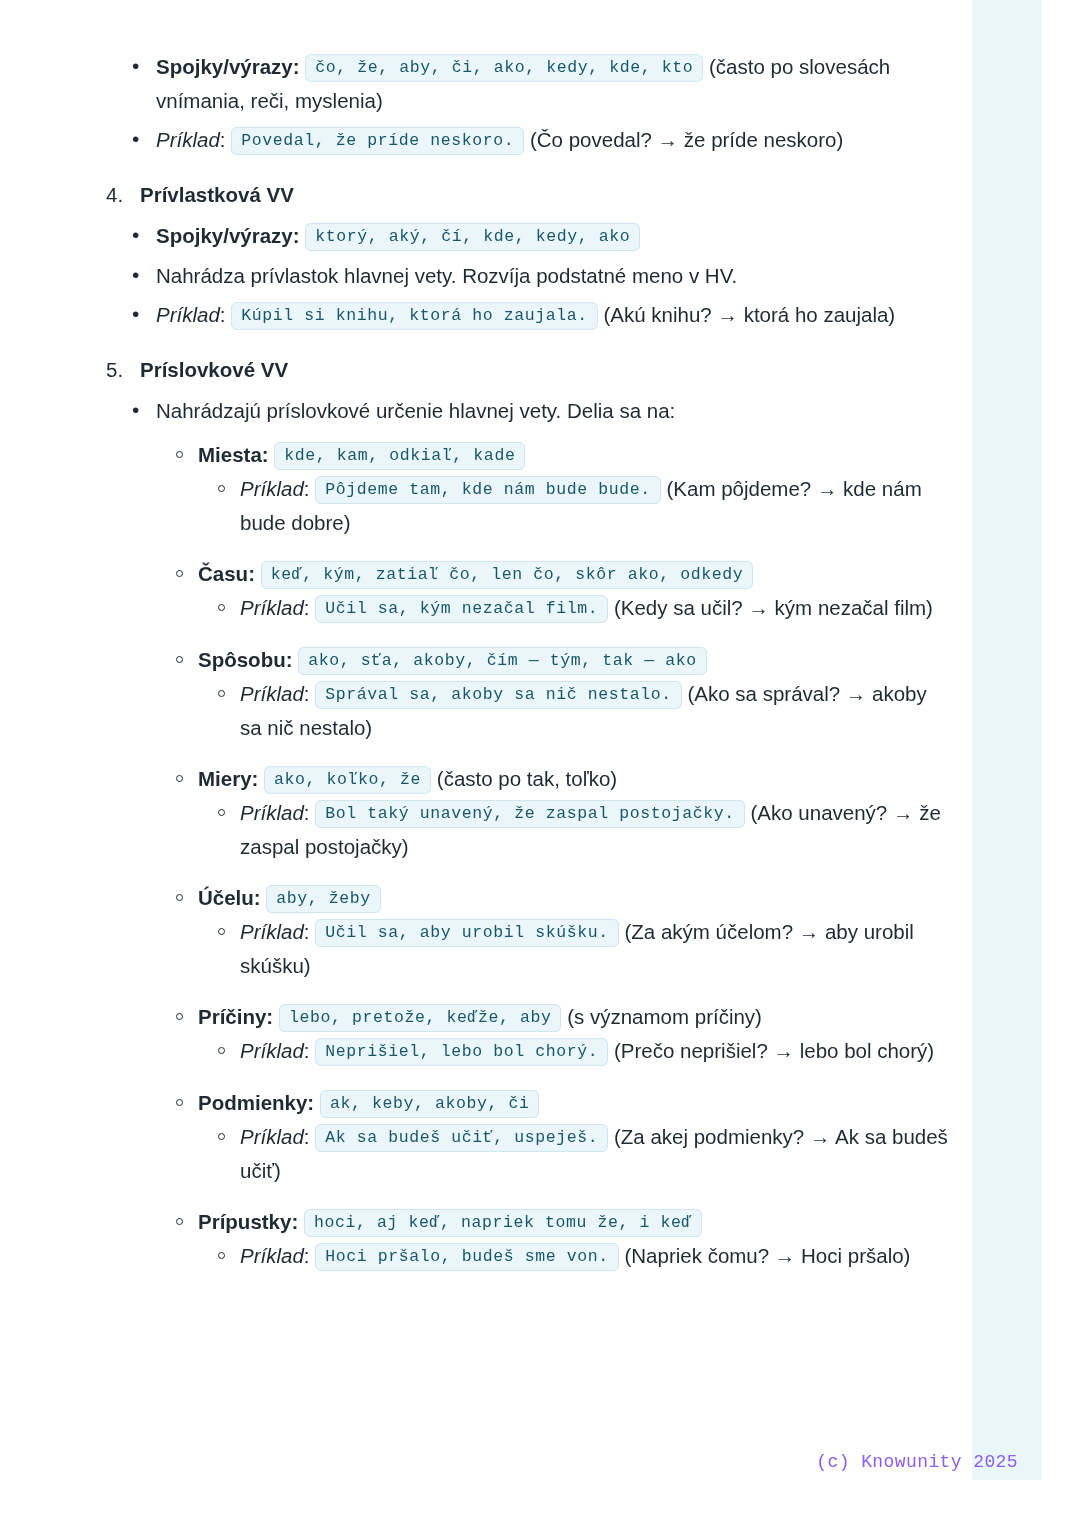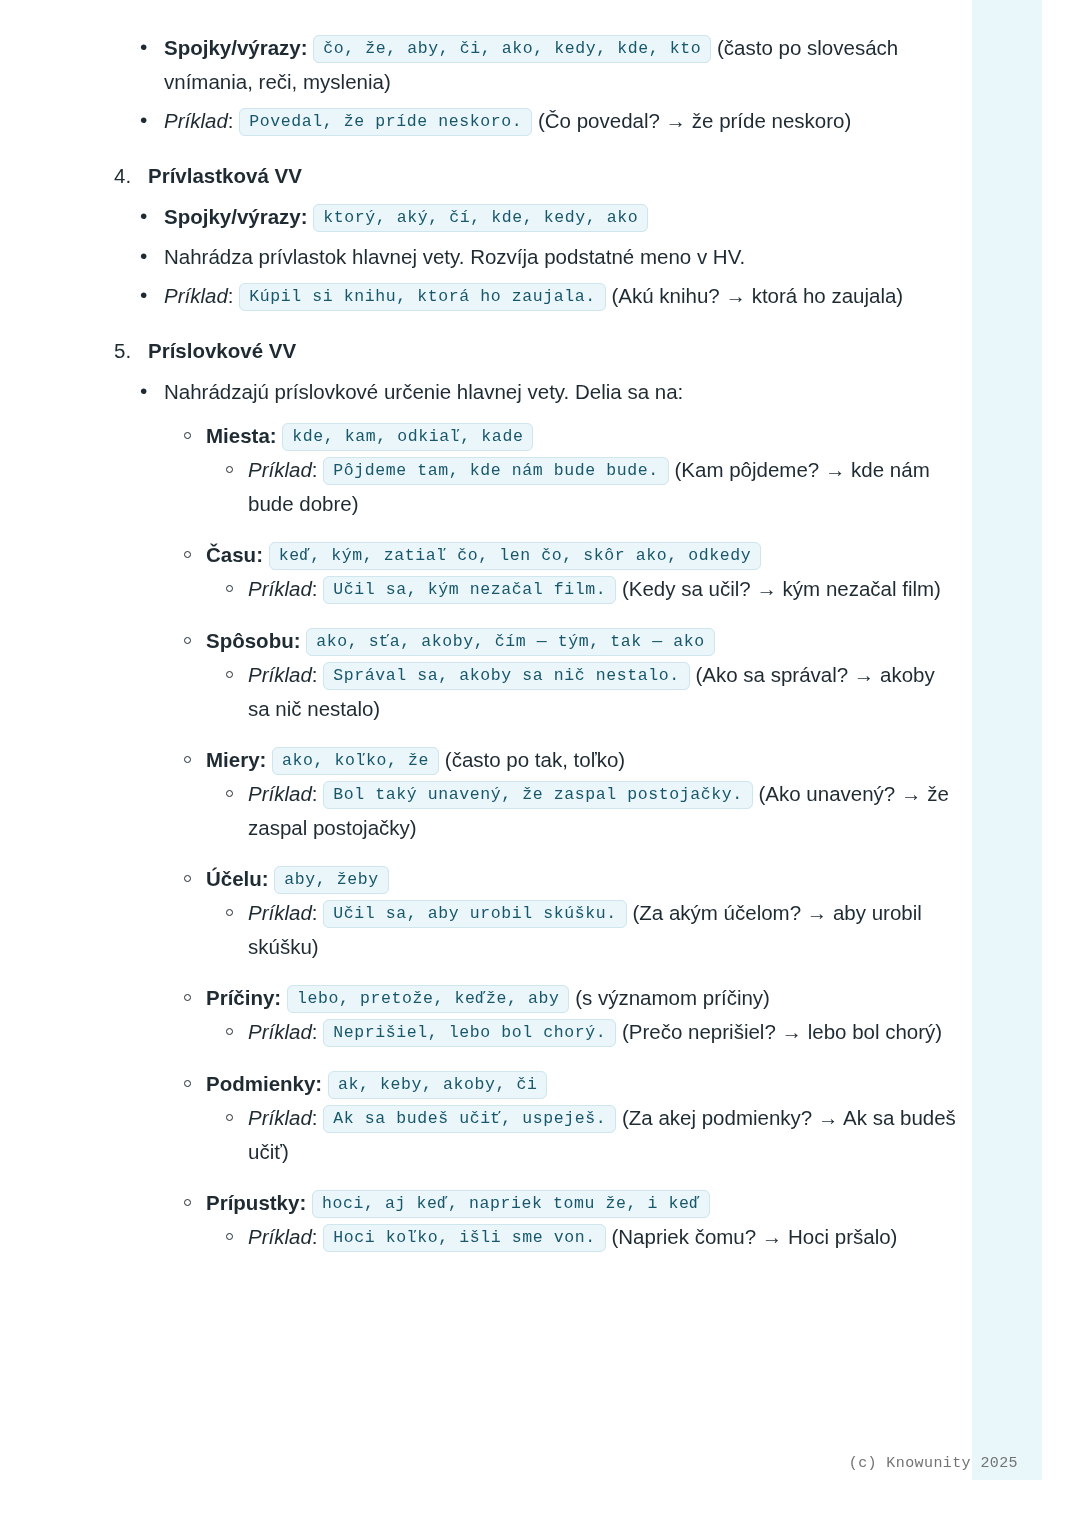--- a/index.html
+++ b/index.html
@@ -30,23 +30,23 @@
     top: 0;
     right: 0;
     width: 38px;
     height: 1480px;
     background: #ffffff;
   }
 
   .page {
     position: absolute;
     top: 0;
-    left: 16px;
+    left: 8px;
     width: 980px;
-    padding: 31px 40px 0 96px;
+    padding: 50px 40px 0 96px;
     box-sizing: border-box;
   }
 
   
   ul.lvl1, ul.lvl2, ul.lvl3 {
     list-style: none;
     margin: 0;
     padding: 0;
   }
   li {
@@ -129,22 +129,22 @@
 
   .sub-block { margin-top: 2px; }
 
   .tail { }
 
   .watermark {
     position: absolute;
     right: 62px;
     bottom: 56px;
     font-family: "Liberation Mono", "DejaVu Sans Mono", monospace;
-    font-size: 15px;
-    color: #737373;
+    font-size: 18px;
+    color: #8b5cf6;
     letter-spacing: 0.4px;
   }
 </style>
 </head>
 <body>
 
 <div class="right-strip">
   <div class="right-strip-inner"></div>
 </div>
 
@@ -277,21 +277,21 @@
             </li>
           </ul>
         </li>
 
         <li class="circle group-l2">
           <span class="lbl-bold">Prípustky:</span>
           <code class="chip">hoci, aj keď, napriek tomu že, i keď</code>
           <ul class="lvl3 sub-block">
             <li class="circle">
               <span class="lbl-italic">Príklad</span>:
-              <code class="chip">Hoci koľko, išli sme von.</code>
+              <code class="chip">Hoci pršalo, budeš sme von.</code>
               <span class="tail">(Napriek čomu? → Hoci pršalo)</span>
             </li>
           </ul>
         </li>
 
       </ul>
     </li>
   </ul>
 
 </div>

